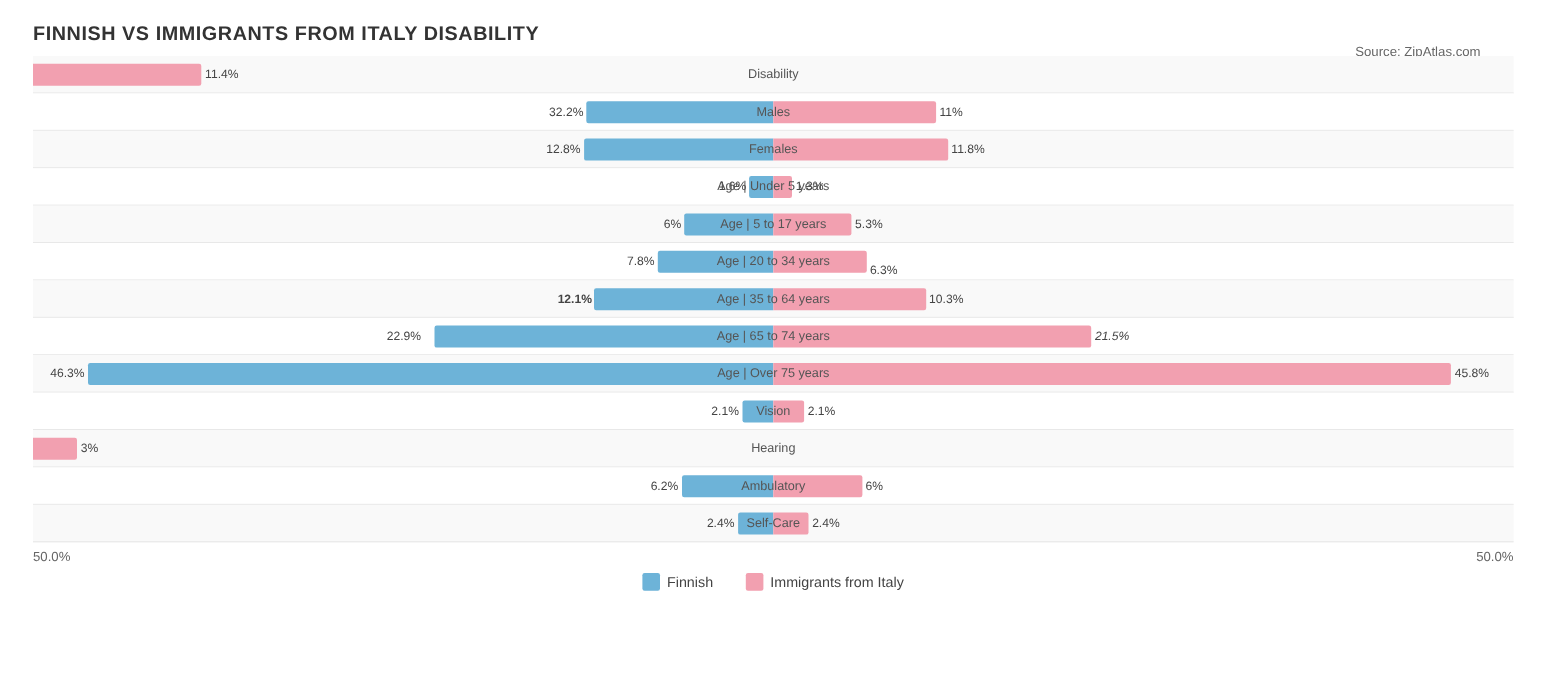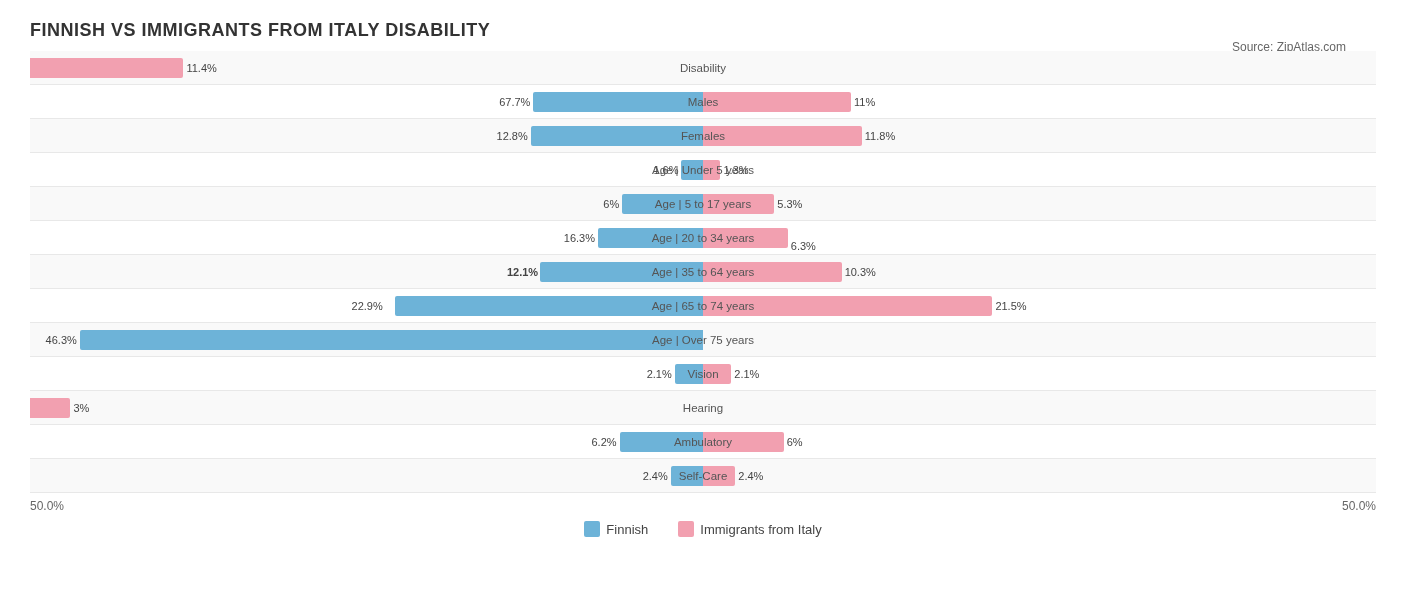--- a/index.html
+++ b/index.html
@@ -164,21 +164,21 @@
             <div class="bar-right" style="width: 22.8%;"></div>
             <div class="val-right" style="left: 22.8%; padding-left: 3px;">11.4%</div>
           </div>
           <div class="label-center">Disability</div>
         </div>
       </div>
       <div class="bar-row">
         <div class="bars-area">
           <div class="left-side">
             <div class="bar-left" style="width: 25.2%;"></div>
-            <div class="val-left" style="right: 25.2%; padding-right: 3px;">67.7%</div>
+            <div class="val-left" style="right: 25.2%; padding-right: 3px;">32.2%</div>
           </div>
           <div class="right-side">
             <div class="bar-right" style="width: 22%;"></div>
             <div class="val-right" style="left: 22%; padding-left: 3px;">11%</div>
           </div>
           <div class="label-center">Males</div>
         </div>
       </div>
       <div class="bar-row">
         <div class="bars-area">
@@ -216,21 +216,21 @@
             <div class="bar-right" style="width: 10.6%;"></div>
             <div class="val-right" style="left: 10.6%; padding-left: 3px;">5.3%</div>
           </div>
           <div class="label-center">Age | 5 to 17 years</div>
         </div>
       </div>
       <div class="bar-row">
         <div class="bars-area">
           <div class="left-side">
             <div class="bar-left" style="width: 15.6%;"></div>
-            <div class="val-left" style="right: 15.6%; padding-right: 3px;">16.3%</div>
+            <div class="val-left" style="right: 15.6%; padding-right: 3px;">7.8%</div>
           </div>
           <div class="right-side">
             <div class="bar-right" style="width: 12.6%;"></div>
             <div class="val-right" style="left: 12.6%; padding-left: 3px; margin-top: 17px;">6.3%</div>
           </div>
           <div class="label-center">Age | 20 to 34 years</div>
         </div>
       </div>
       <div class="bar-row">
         <div class="bars-area">
@@ -246,30 +246,34 @@
         </div>
       </div>
       <div class="bar-row">
         <div class="bars-area">
           <div class="left-side">
             <div class="bar-left" style="width: 45.8%;"></div>
             <div class="val-left" style="right: 45.8%; padding-right: 12px;">22.9%</div>
           </div>
           <div class="right-side">
             <div class="bar-right" style="width: 43%;"></div>
-            <div class="val-right" style="left: 43%; padding-left: 3px;">21.5%</div>
+            <div class="val-right" style="left: 43%; padding-left: 3px; font-style: italic;">21.5%</div>
           </div>
           <div class="label-center">Age | 65 to 74 years</div>
         </div>
       </div>
       <div class="bar-row">
         <div class="bars-area">
           <div class="left-side">
             <div class="bar-left" style="width: 92.6%;"></div>
             <div class="val-left" style="right: 92.6%; padding-right: 3px;">46.3%</div>
+          </div>
+          <div class="right-side">
+            <div class="bar-right" style="width: 91.6%;"></div>
+            <div class="val-right" style="left: 91.6%; padding-left: 3px;">45.8%</div>
           </div>
           <div class="label-center">Age | Over 75 years</div>
         </div>
       </div>
       <div class="bar-row">
         <div class="bars-area">
           <div class="left-side">
             <div class="bar-left" style="width: 4.2%;"></div>
             <div class="val-left" style="right: 4.2%; padding-right: 3px;">2.1%</div>
           </div>

